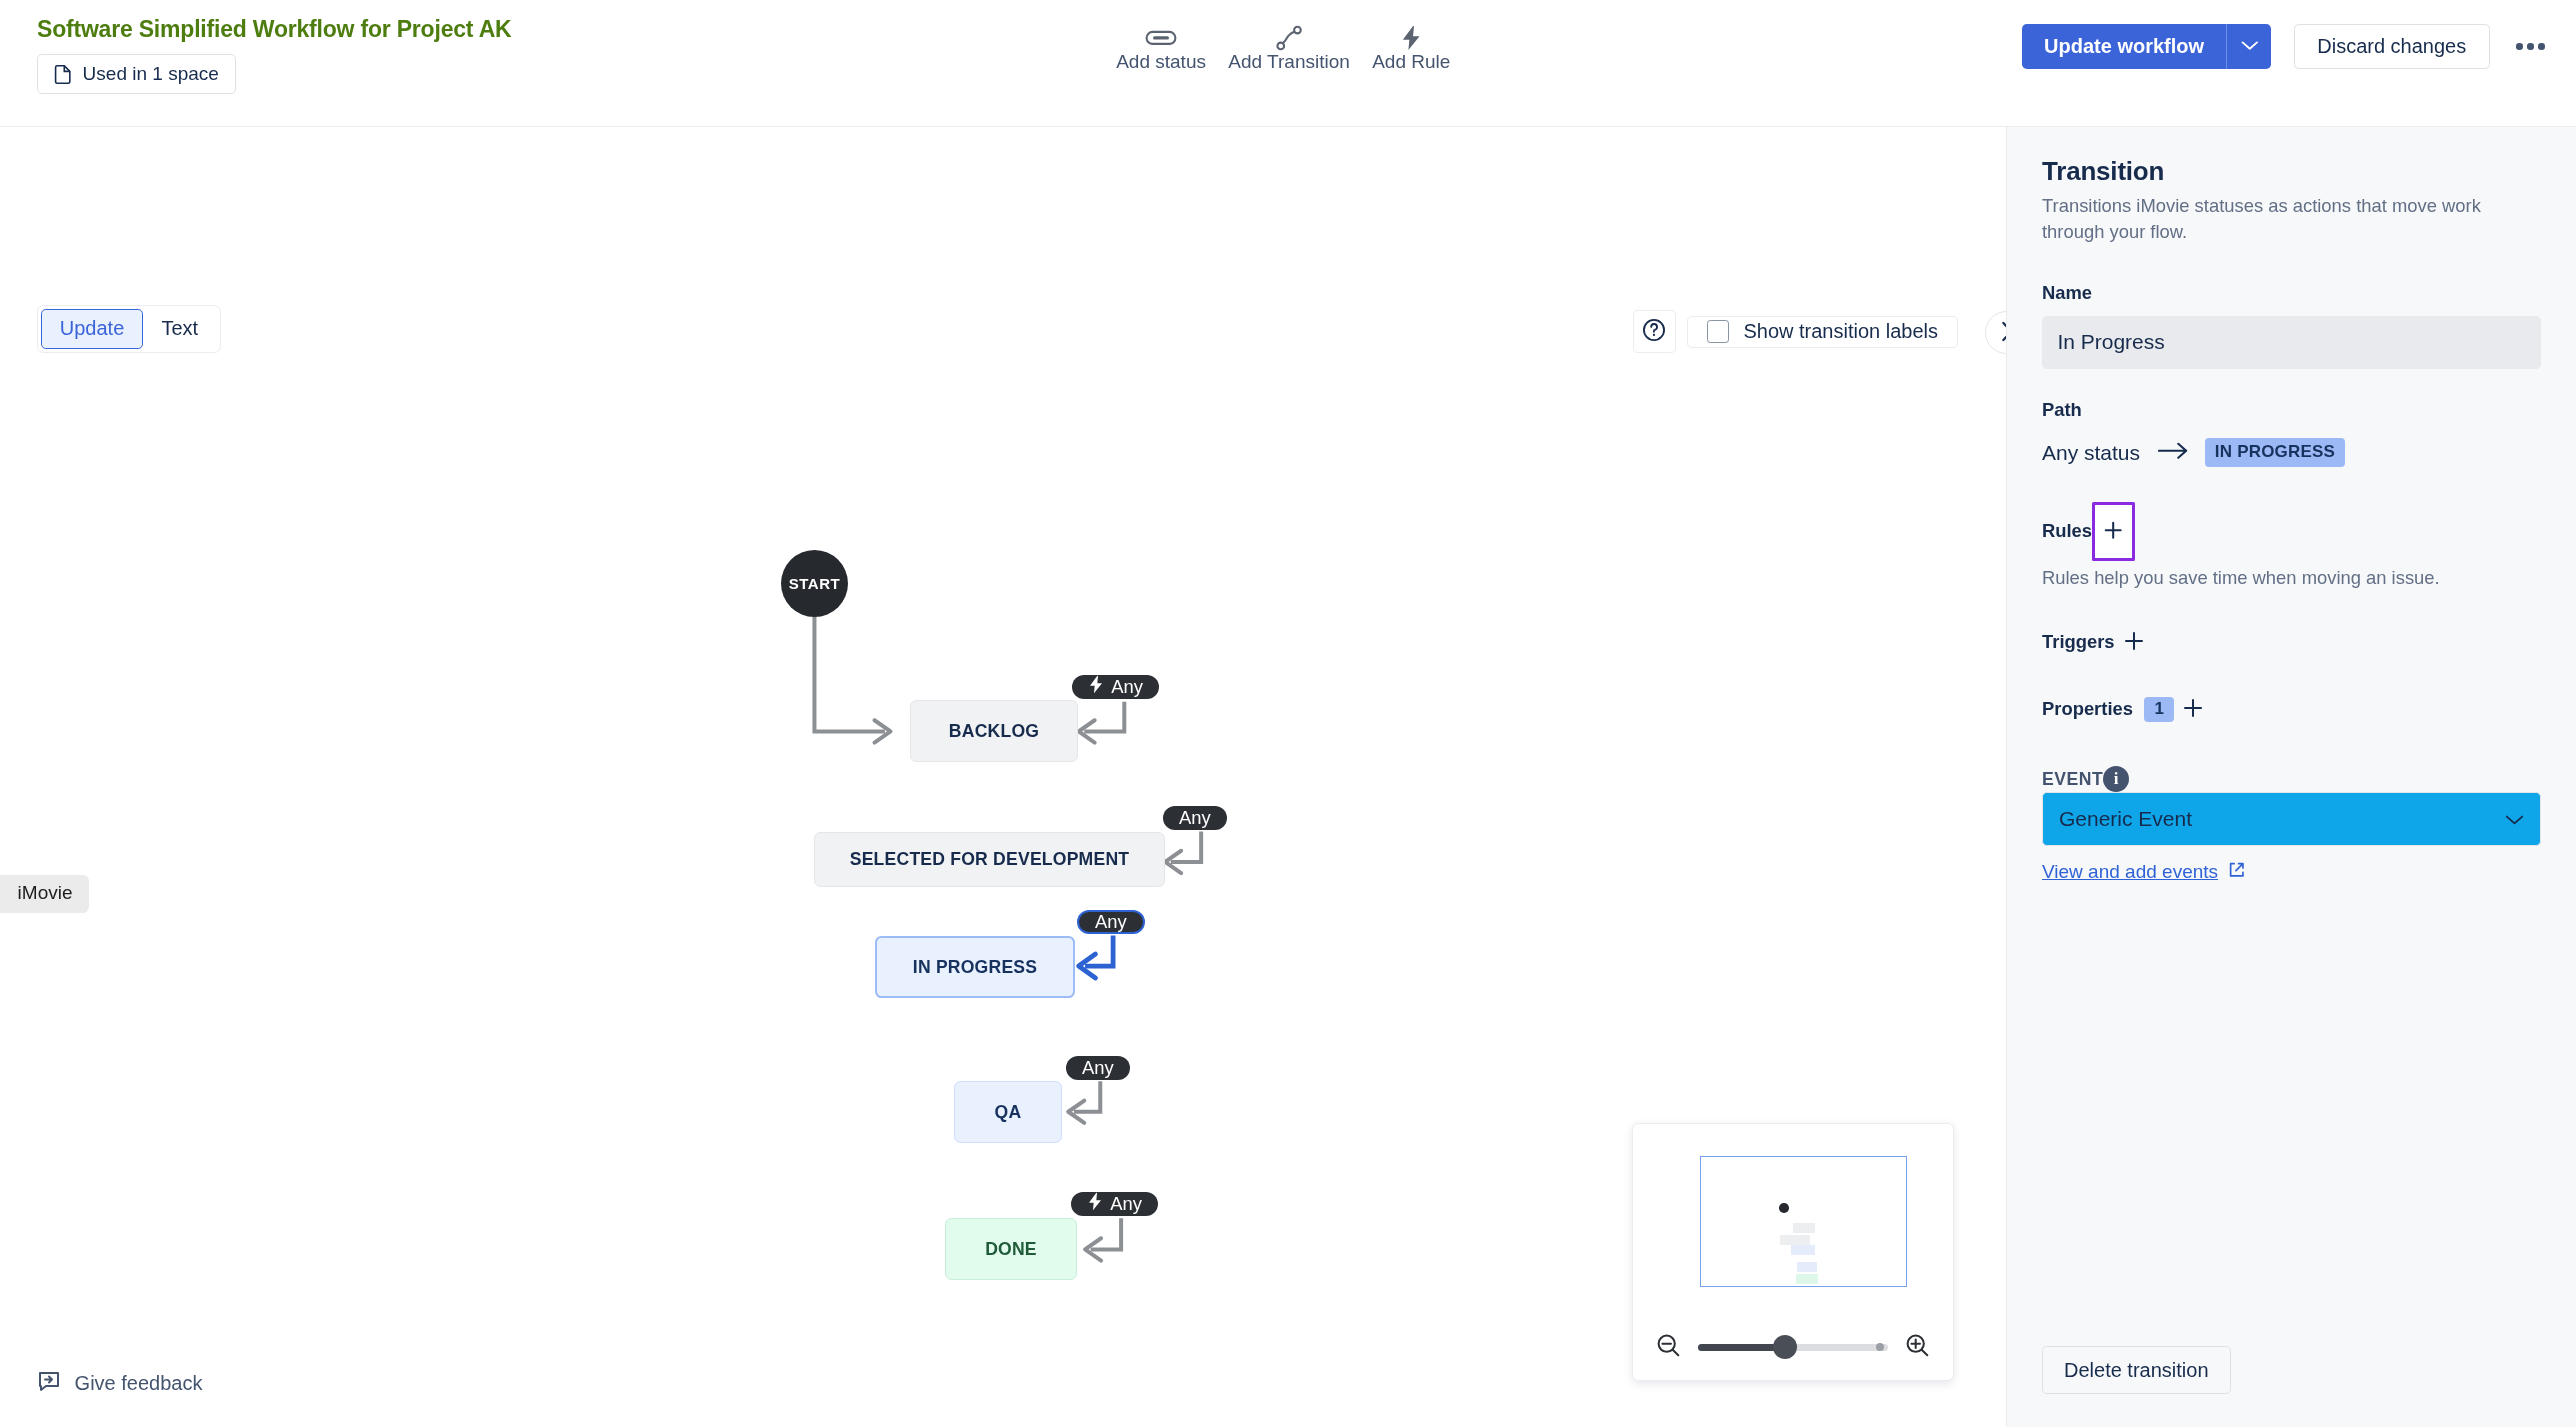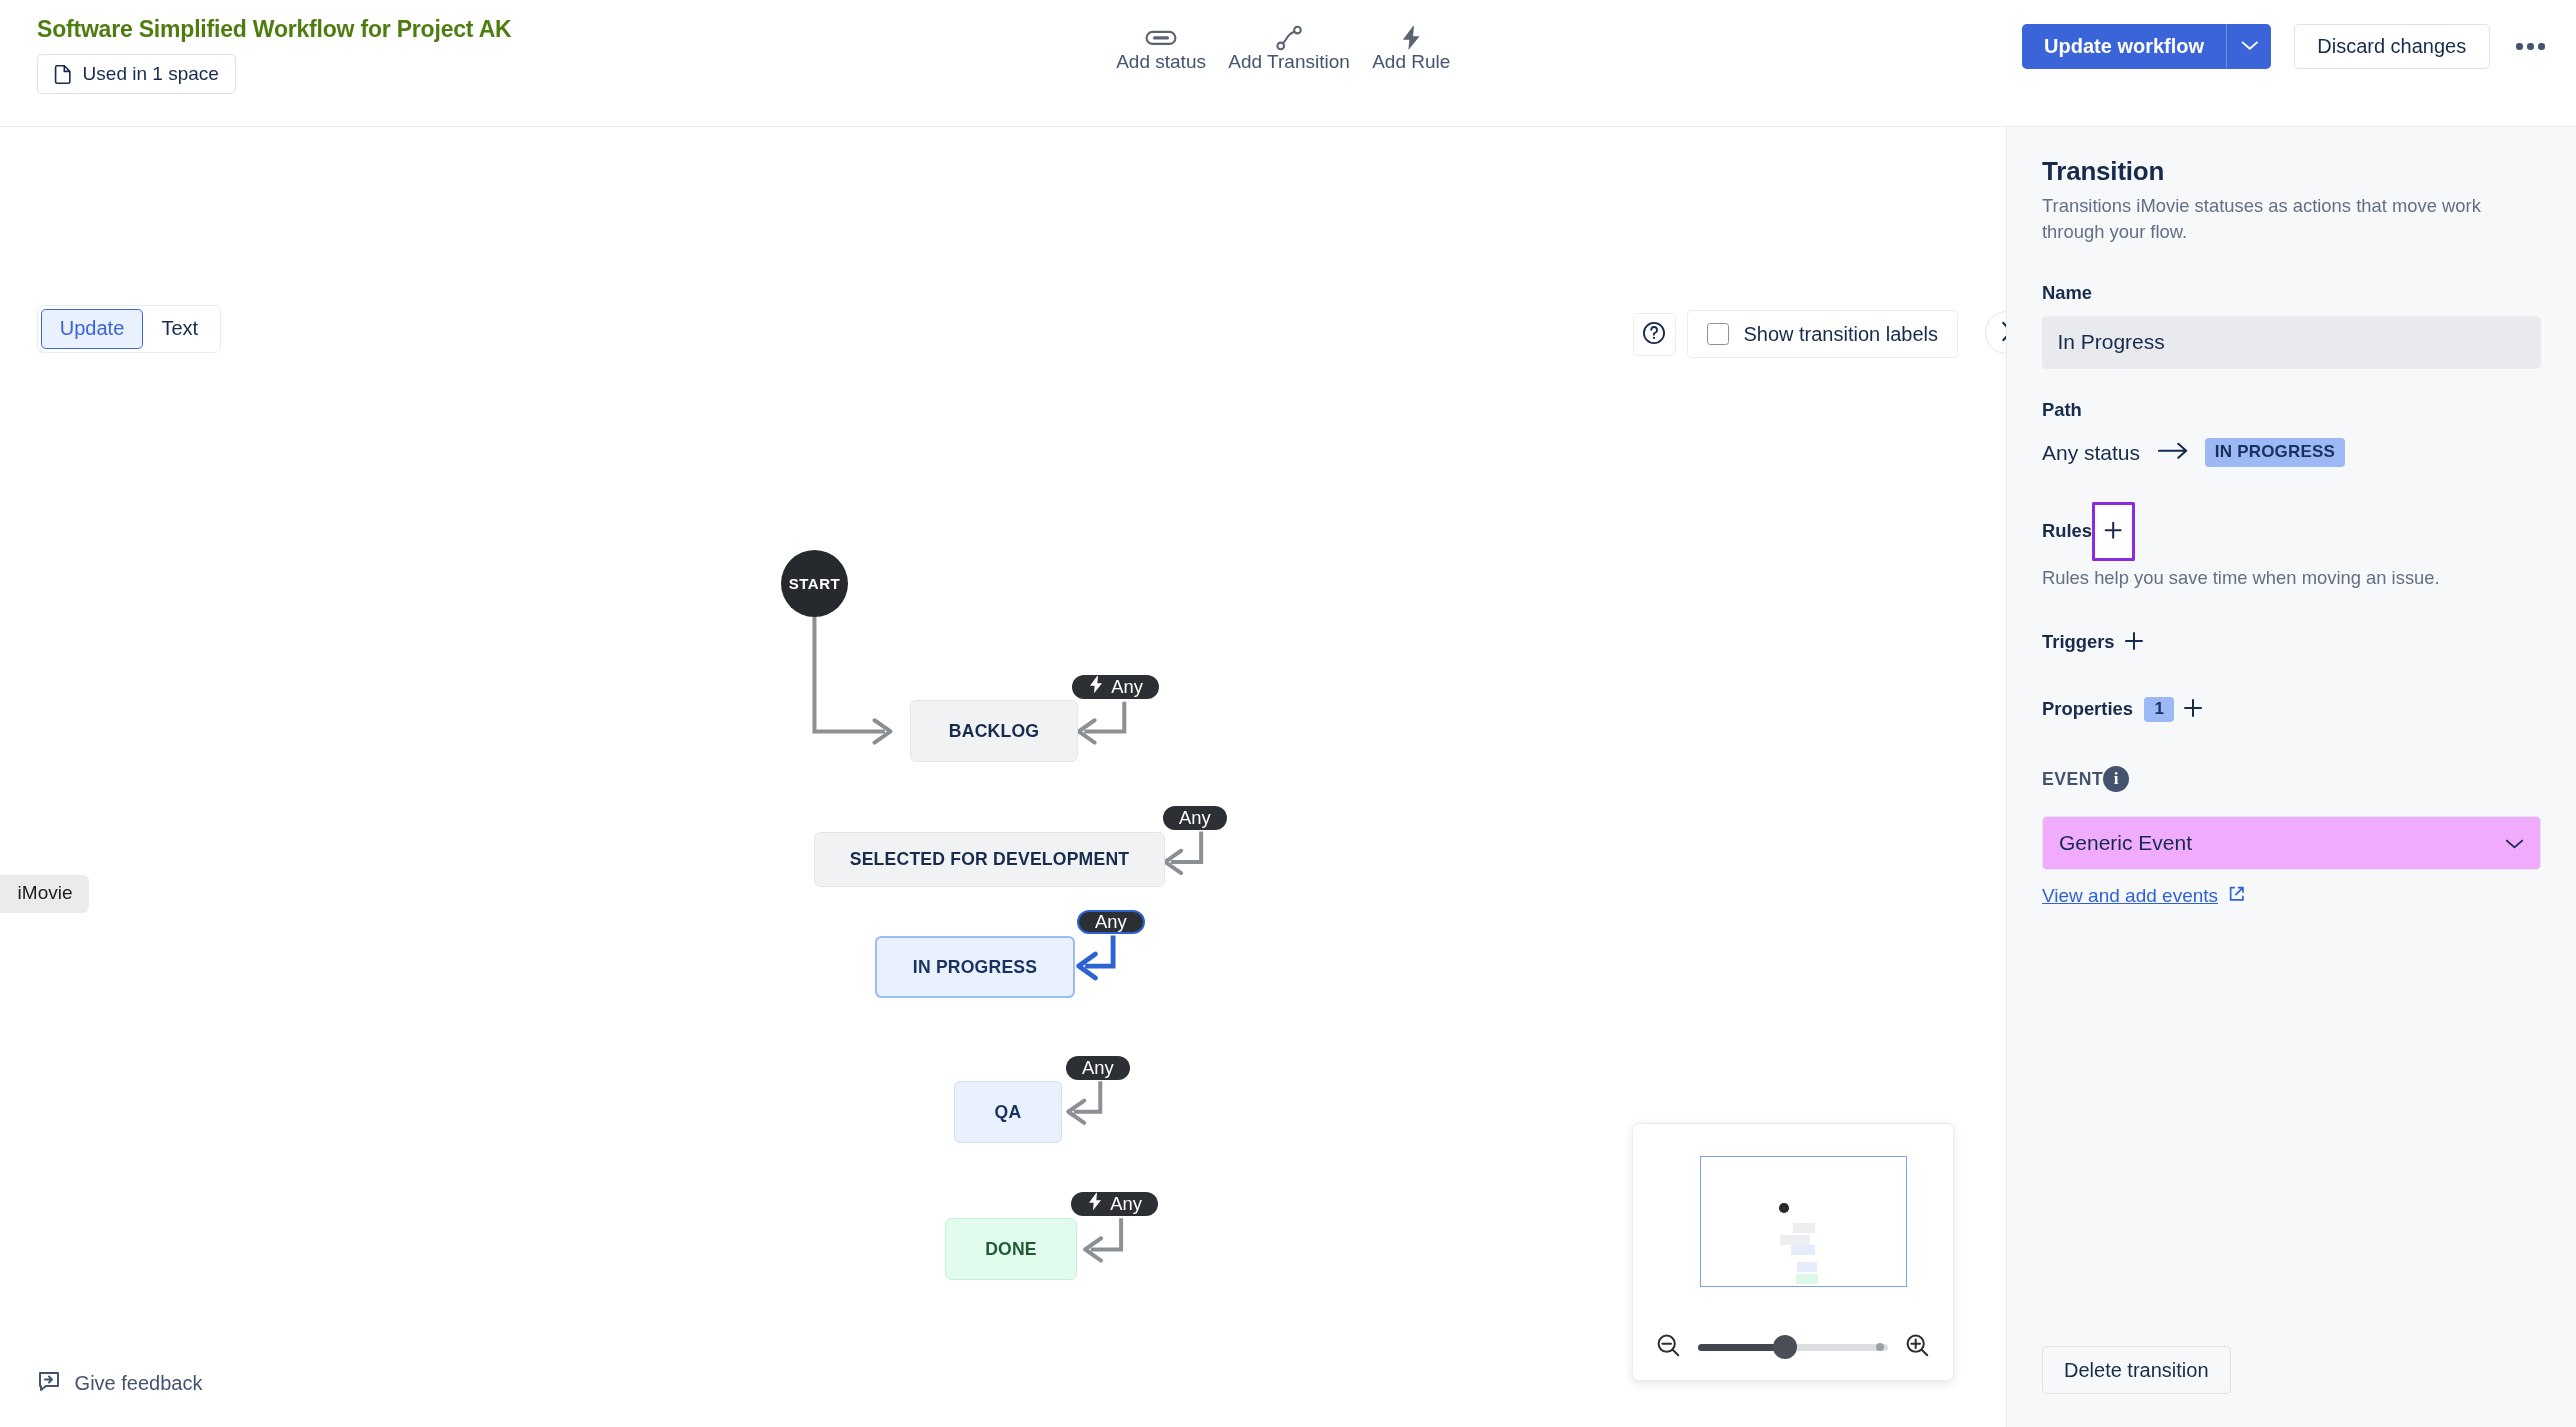--- a/index.html
+++ b/index.html
@@ -100,21 +100,21 @@
     position: absolute; right: 48px; top: 183px;
     display: flex; align-items: center; gap: 11.2px; z-index: 5;
   }
   .icon-sq {
     width: 43px; height: 43px; border: 1.6px solid #ebecf0; border-radius: 4.8px;
     background: #fff; display: flex; align-items: center; justify-content: center;
     cursor: pointer;
   }
   .labels-toggle {
     display: flex; align-items: center; gap: 14px;
-    height: 48px; padding: 0 19px;
+    height: 32px; padding: 0 19px;
     border: 1.6px solid #ebecf0; border-radius: 4.8px; background: #fff;
     cursor: pointer;
   }
   .cbox { width: 22.4px; height: 22.4px; border: 1.6px solid #8993a4; border-radius: 3.2px; background:#fff; }
   .labels-toggle span { font-size: 20px; color: #172b4d; }
 
   .collapse-btn {
     position: absolute; right: -22.4px; top: 184px;
     width: 43px; height: 43px; border-radius: 50%;
     background: #fff; border: 1.6px solid #e4e5e8;
@@ -221,22 +221,22 @@
     background: #9db9f5; color: #17325e; border-radius: 4px;
     padding: 2.4px 10.4px 3.2px; font-size: 17px; font-weight: bold; margin-left: 11.2px;
   }
   .event-lbl { font-size: 17.6px; font-weight: bold; color: #44546f; letter-spacing: 0.5px; }
   .info-ico {
     width: 26px; height: 26px; border-radius: 50%; background: #44546f; color: #fff;
     font-size: 17px; font-weight: bold; display:flex; align-items:center; justify-content:center;
     font-family: "Liberation Serif", serif;
   }
   .select-box {
-    margin-top: 24px; height: 54px; width: 100%;
-    background: #f0abfc; border: 1.6px solid #e3e5e8; border-radius: 4.8px;
+    margin-top: 0; height: 54px; width: 100%;
+    background: #0ea5e9; border: 1.6px solid #e3e5e8; border-radius: 4.8px;
     display: flex; align-items: center; justify-content: space-between;
     padding: 0 16px; font-size: 21px; color: #172b4d; cursor: pointer;
   }
   .link-ext {
     margin-top: 14.4px; display: inline-flex; align-items: center; gap: 9.6px;
     color: #2f62d6; font-size: 19px; text-decoration: underline; cursor: pointer;
   }
   .del-btn {
     position: absolute; left: 35px; bottom: 34px;
     background: #f7f8f9; border: 1.6px solid #dfe1e6; border-radius: 4.8px;

